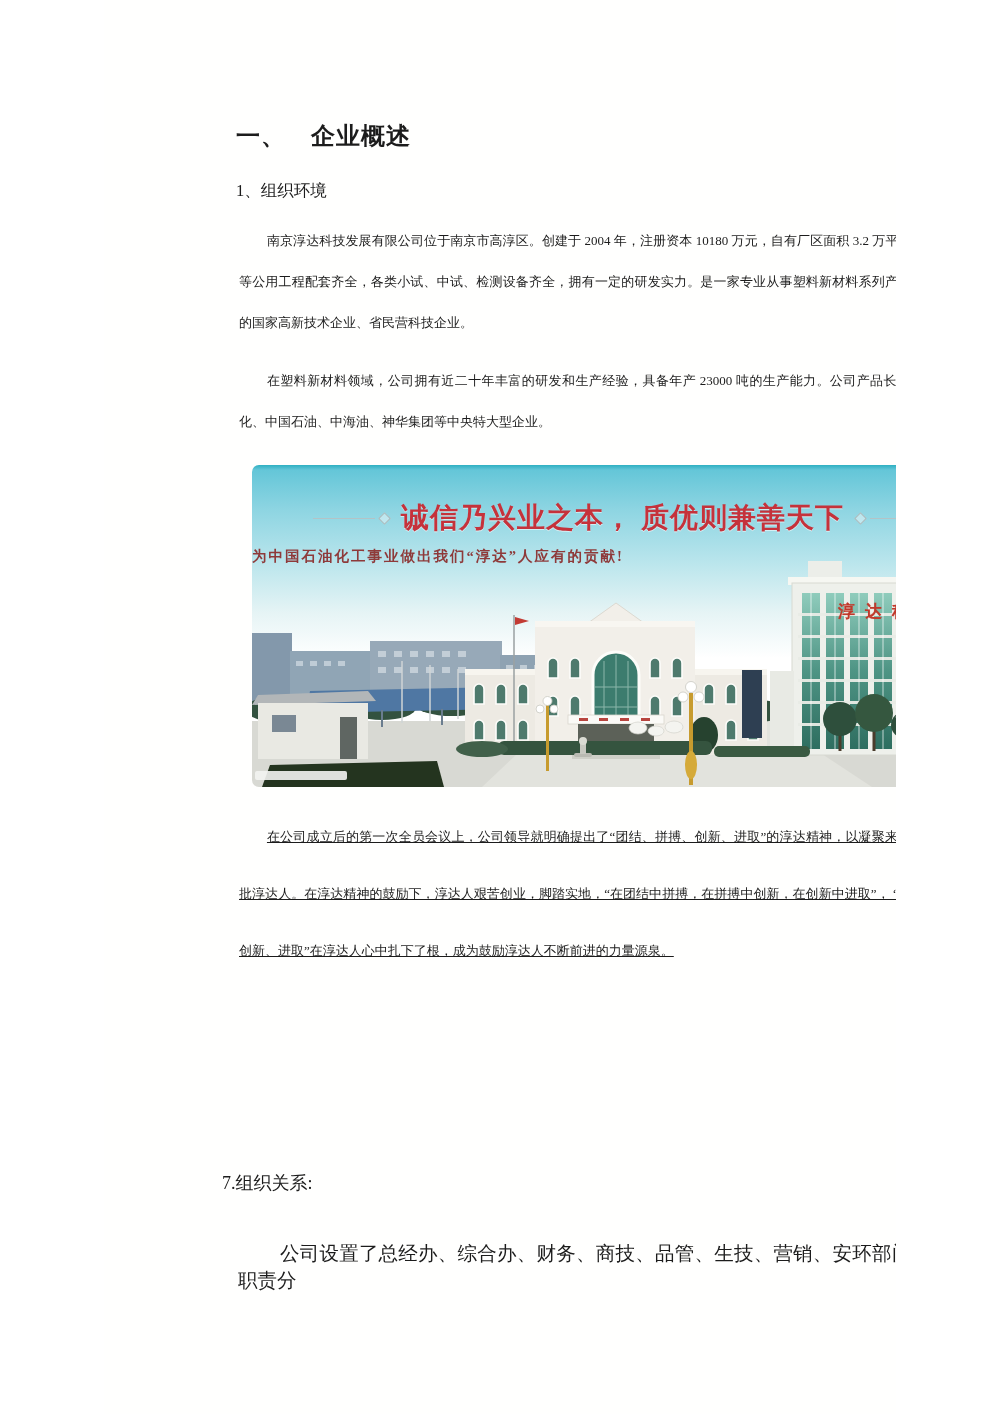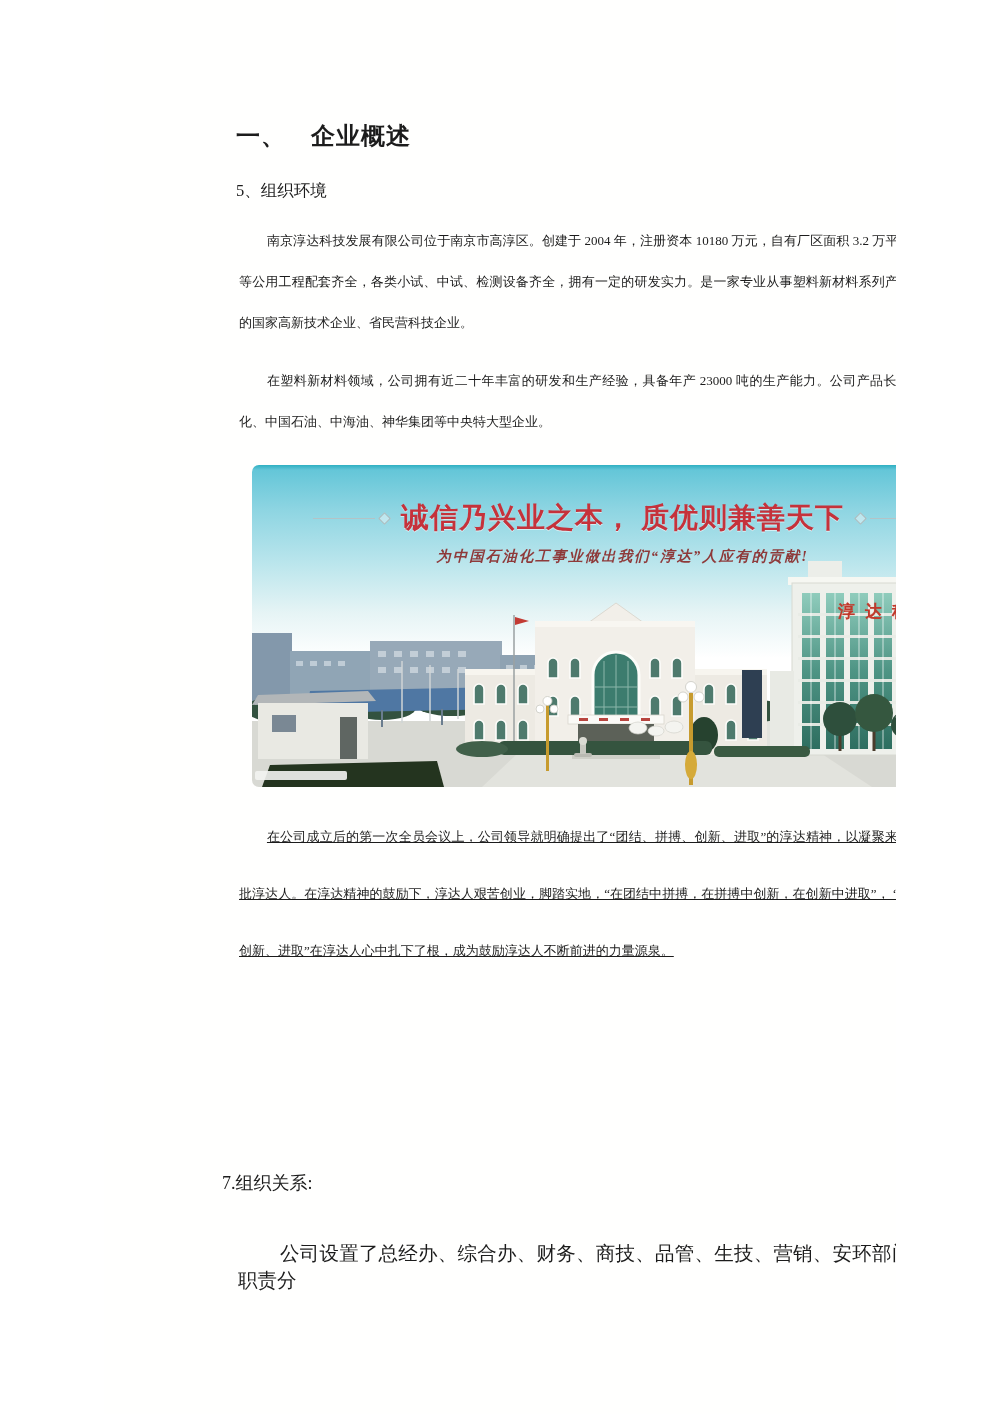--- a/index.html
+++ b/index.html
@@ -48,42 +48,42 @@
     font-size:28px;font-weight:bold;color:#c5323b;letter-spacing:1px;
     text-shadow:0 1px 0 rgba(255,255,255,.55);white-space:nowrap;
   }
   .flourish{display:flex;align-items:center;gap:5px;}
   .fl-line{display:inline-block;width:62px;height:1px;background:#b4c3c6;}
   .fl-diamond{
     display:inline-block;width:7px;height:7px;border:1px solid #a8b8ba;
     transform:rotate(45deg);background:rgba(255,255,255,.4);
   }
   .sub-slogan{
-    position:absolute;top:82px;left:0;right:0;text-align:center;
-    font-size:14.5px;font-style:italic;font-weight:bold;color:#8e3a3a;
+    position:absolute;top:82px;left:0;right:0;
+    font-size:14.5px;font-weight:bold;color:#8e3a3a;
     letter-spacing:2px;white-space:nowrap;
   }
   .building-sign{
     position:absolute;top:135px;left:0;width:694px;text-align:right;
     font-size:17px;font-weight:bold;color:#c0392b;letter-spacing:10px;
     text-shadow:0 0 1px rgba(192,57,43,.4);
   }
   .watermark{
     position:absolute;left:3px;bottom:7px;width:92px;height:9px;
     background:rgba(243,243,241,.9);border-radius:2px;filter:blur(.4px);
   }
 </style>
 </head>
 <body>
 
 <div class="page">
 
   <h1 class="heading">一、　企业概述</h1>
 
-  <p class="section-label-1">5、组织环境</p>
+  <p class="section-label-1">1、组织环境</p>
 
   <div class="textblock" id="textblock-1">
     <p>南京淳达科技发展有限公司位于南京市高淳区。创建于 2004 年，注册资本 10180 万元，自有厂区面积 3.2 万平方米，水电气等公用工程配套齐全，各类小试、中试、检测设备齐全，拥有一定的研发实力。是一家专业从事塑料新材料系列产品研发、生产的国家高新技术企业、省民营科技企业。</p>
     <p>在塑料新材料领域，公司拥有近二十年丰富的研发和生产经验，具备年产 23000 吨的生产能力。公司产品长期供应中国石化、中国石油、中海油、神华集团等中央特大型企业。</p>
   </div>
 
   <div class="photo">
 
     <svg viewBox="0 0 741 322" aria-hidden="true">
       <defs>

